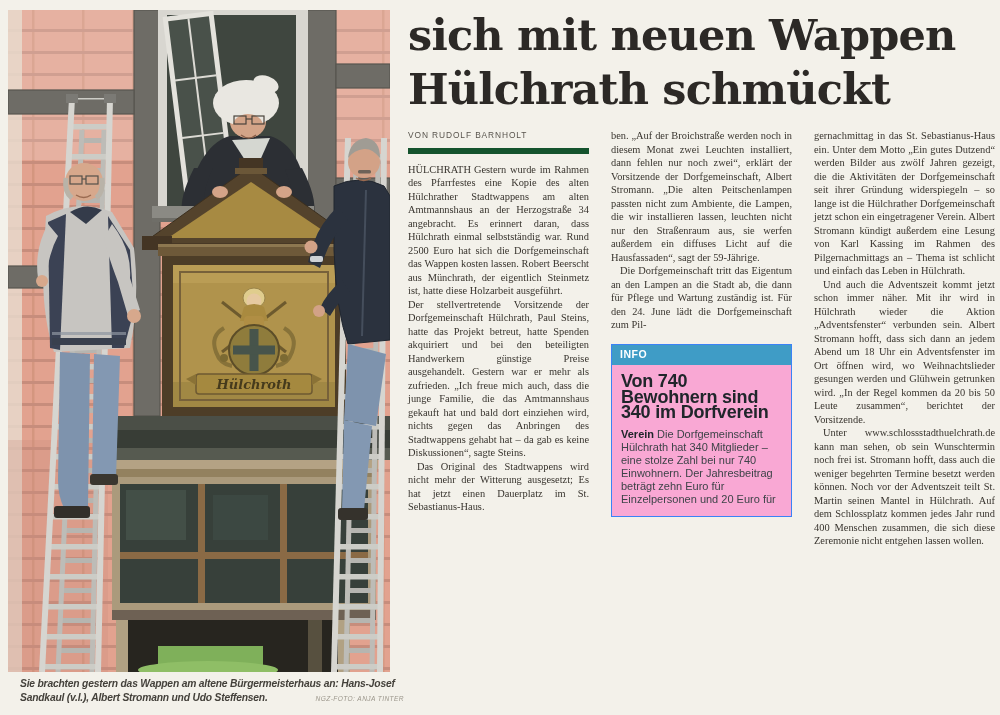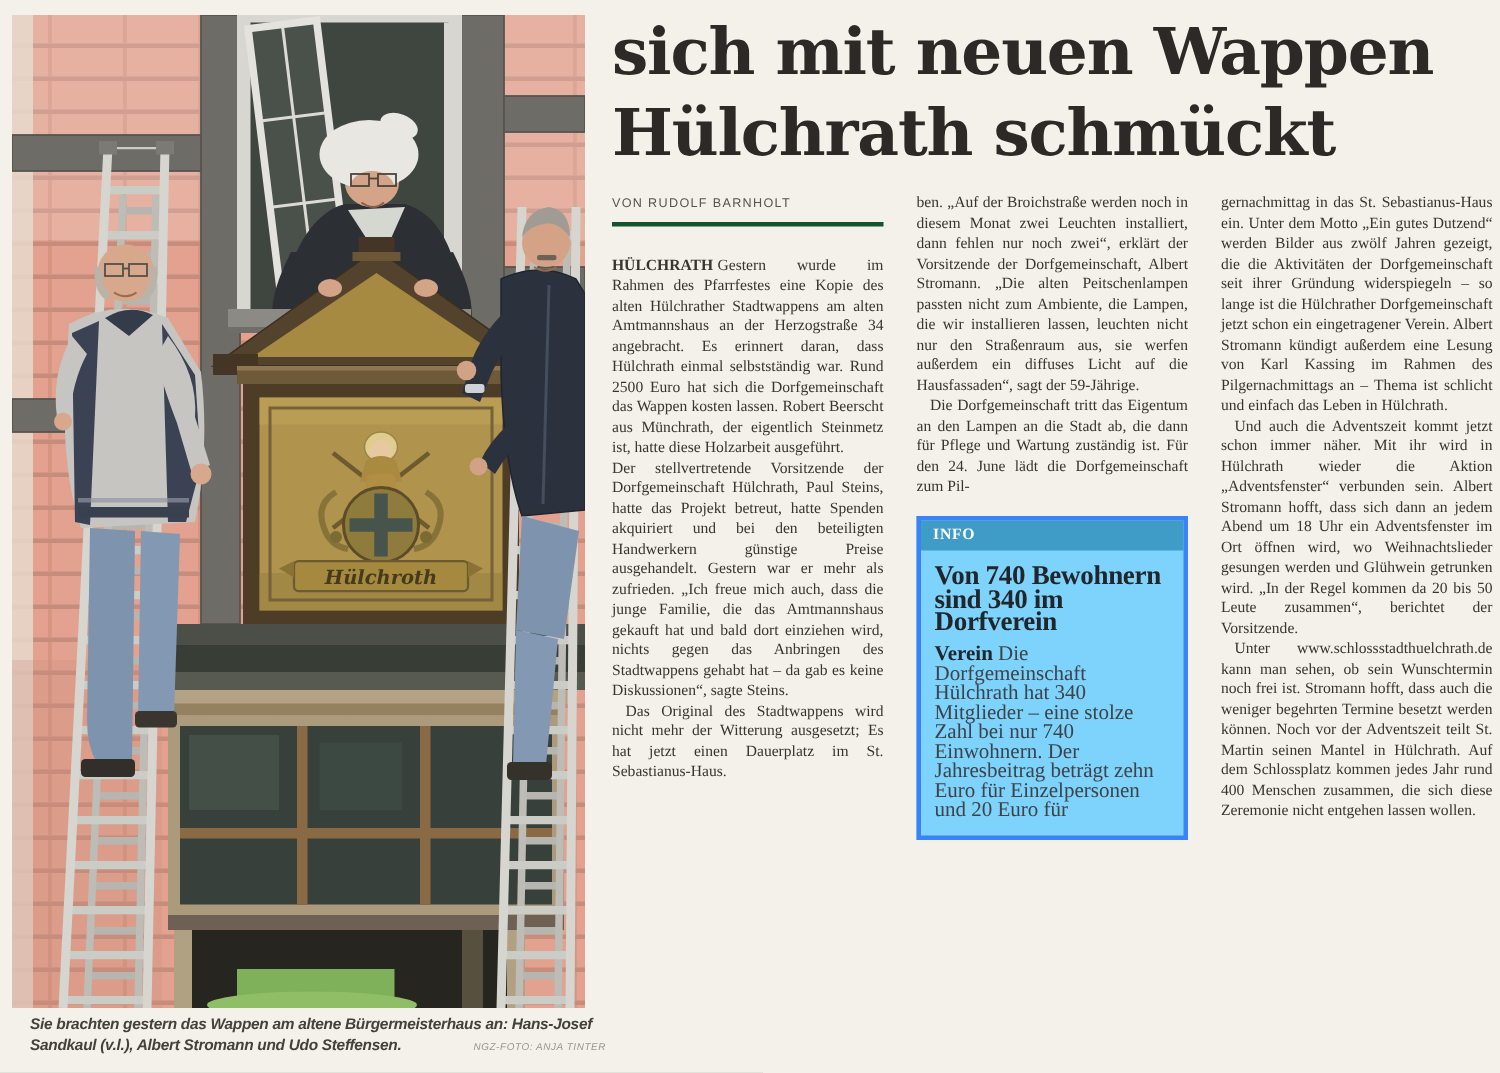--- a/index.html
+++ b/index.html
@@ -30,37 +30,37 @@
     margin-top:15px; font-family:"DejaVu Serif", serif;
     font-size:16.3px; line-height:23px; color:#39352f; width:588px;
   }
   .columns { display:flex; gap:22px; margin-top:13px; }
   .col { width:181px; font-size:10.4px; line-height:13.5px; text-align:justify;
          hyphens:auto; -webkit-hyphens:auto; color:#38342e; }
   .col p { margin:0; }
   .col p.ind { text-indent:9px; }
   .byline {
     font-family:"Liberation Sans", sans-serif; font-size:8.4px; letter-spacing:.9px;
-    color:#58544d; padding-bottom:5px; border-bottom:3px solid #14532d; margin-bottom:20px;
-  }
-  .leadin { font-weight:700; margin-right:3px; }
+    color:#58544d; padding-bottom:5px; border-bottom:6px solid #14532d; margin-bottom:9px;
+  }
+  .leadin { font-weight:400; margin-right:3px; }
   
   .info-box {
-    margin-top:12px; border:3px solid #3b82f6; background:#7dd3fc;
-    font-family:Liberation Serif, serif; text-align:left;
+    margin-top:12px; border:1px solid #3b82f6; background:#f9a8d4;
+    font-family:Liberation Sans, sans-serif; text-align:left;
   }
   .info-header {
     background:#3f9cc6; color:#ffffff; font-weight:700; font-size:10.5px;
     letter-spacing:.5px; padding:3px 8px 4px;
   }
   .info-title {
     font-weight:700; font-size:18px; line-height:15.5px; letter-spacing:-0.2px;
     color:#20262b; margin:9px 9px 7px;
   }
-  .info-body { font-size:14px; line-height:13.1px; color:#3d4348; margin:0 9px 10px; }
+  .info-body { font-size:11px; line-height:13.1px; color:#3d4348; margin:0 9px 10px; }
   .info-body .blead { font-weight:700; color:#20262b; }
 </style>
 </head>
 <body>
 
 <div class="page">
 
   <div class="photo-wrap">
     <svg width="382" height="662" viewBox="0 0 382 662">
       <defs>

